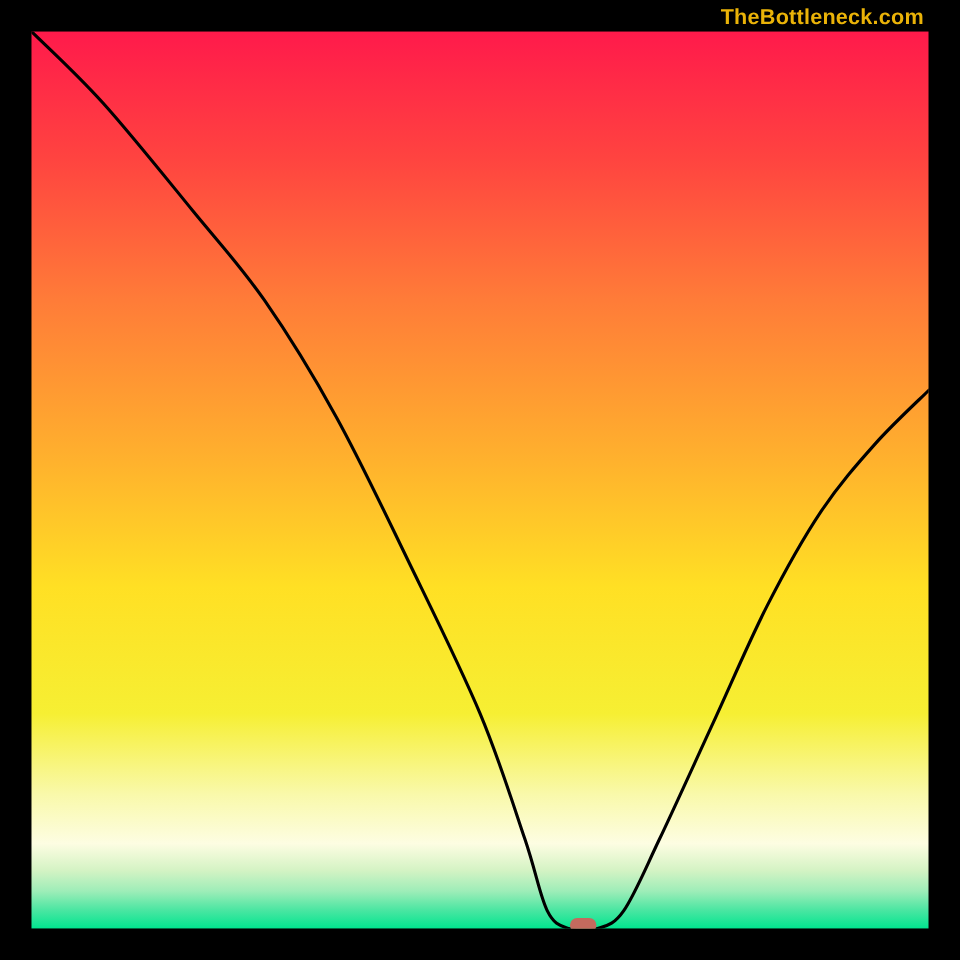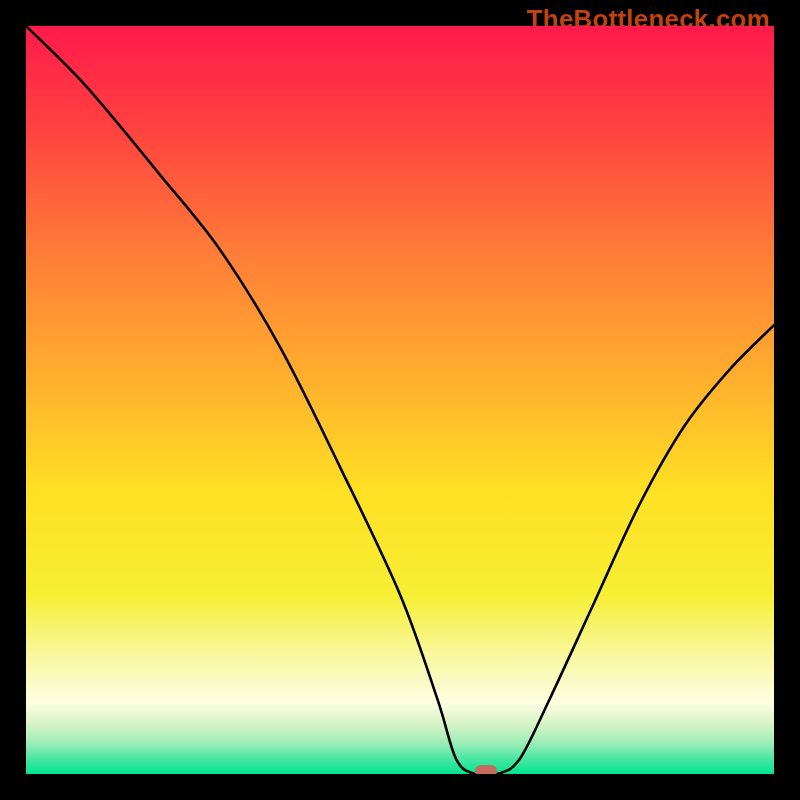--- a/index.html
+++ b/index.html
@@ -43,23 +43,23 @@
     width: 22px;
     height: 12px;
     border-radius: 6px;
     transform: translate(-50%, -50%);
   }
   .watermark {
     position: absolute;
     top: 4px;
     right: 30px;
     font-family: Arial, Helvetica, sans-serif;
-    font-size: 26px;
+    font-size: 18px;
     font-weight: 600;
-    color: #c2410c;
+    color: #eab308;
     letter-spacing: 0.2px;
     margin-left: 28px;
   }
 </style>
 </head>
 <body>
 
 <div class="container">
 
   <div class="watermark">TheBottleneck.com</div>

